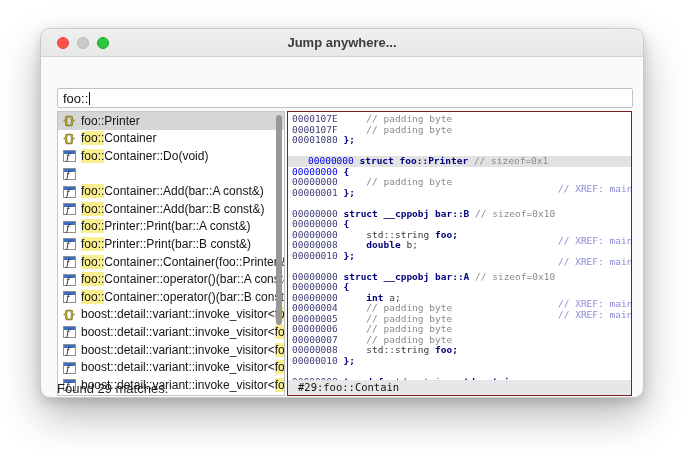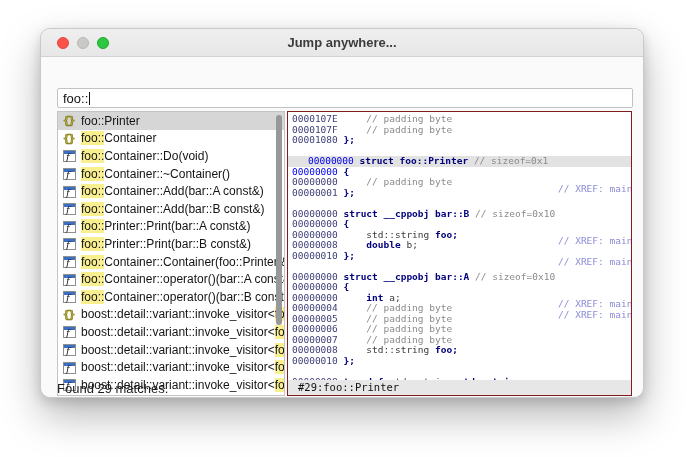--- a/index.html
+++ b/index.html
@@ -109,21 +109,20 @@
             <div class="row">
               <span class="icon function">
                 <i>f</i>
               </span>
               <span class="label"><span class="hl">foo::</span>Container::Do(void)</span>
             </div>
             <div class="row">
               <span class="icon function">
                 <i>f</i>
               </span>
-              <span class="label"><span class="hl">foo::</span>Container::~Container()</span>
             </div>
             <div class="row">
               <span class="icon function">
                 <i>f</i>
               </span>
               <span class="label"><span class="hl">foo::</span>Container::Add(bar::A const&amp;)</span>
             </div>
             <div class="row">
               <span class="icon function">
                 <i>f</i>
@@ -215,20 +214,20 @@
             <div class="cl"><span class="addr">00000004</span><span class="comment">     // padding byte</span></div>
             <div class="cl"><span class="addr">00000005</span><span class="comment">     // padding byte</span></div>
             <div class="cl"><span class="addr">00000006</span><span class="comment">     // padding byte</span></div>
             <div class="cl"><span class="addr">00000007</span><span class="comment">     // padding byte</span></div>
             <div class="cl"><span class="addr">00000008</span><span class="plain">     std::string </span><span class="name">foo;</span></div>
             <div class="cl"><span class="addr">00000010</span><span class="kw"> };</span></div>
             <div class="cl"></div>
             <div class="cl"><span class="addr">00000008</span><span class="kw"> typedef </span><span class="plain">std::string </span><span class="type">std::string;</span><span class="xref">// XREF: bar:</span></div>
           </div>
         <div class="codestatus">
-          <span>#29:foo::Printer</span>
+          <span>#29:foo::Contain</span>
         </div>
       </div>
     </div>
 
     <div class="footer">Found 29 matches.</div>
   </div>
 </div>
 
 </body></html>

